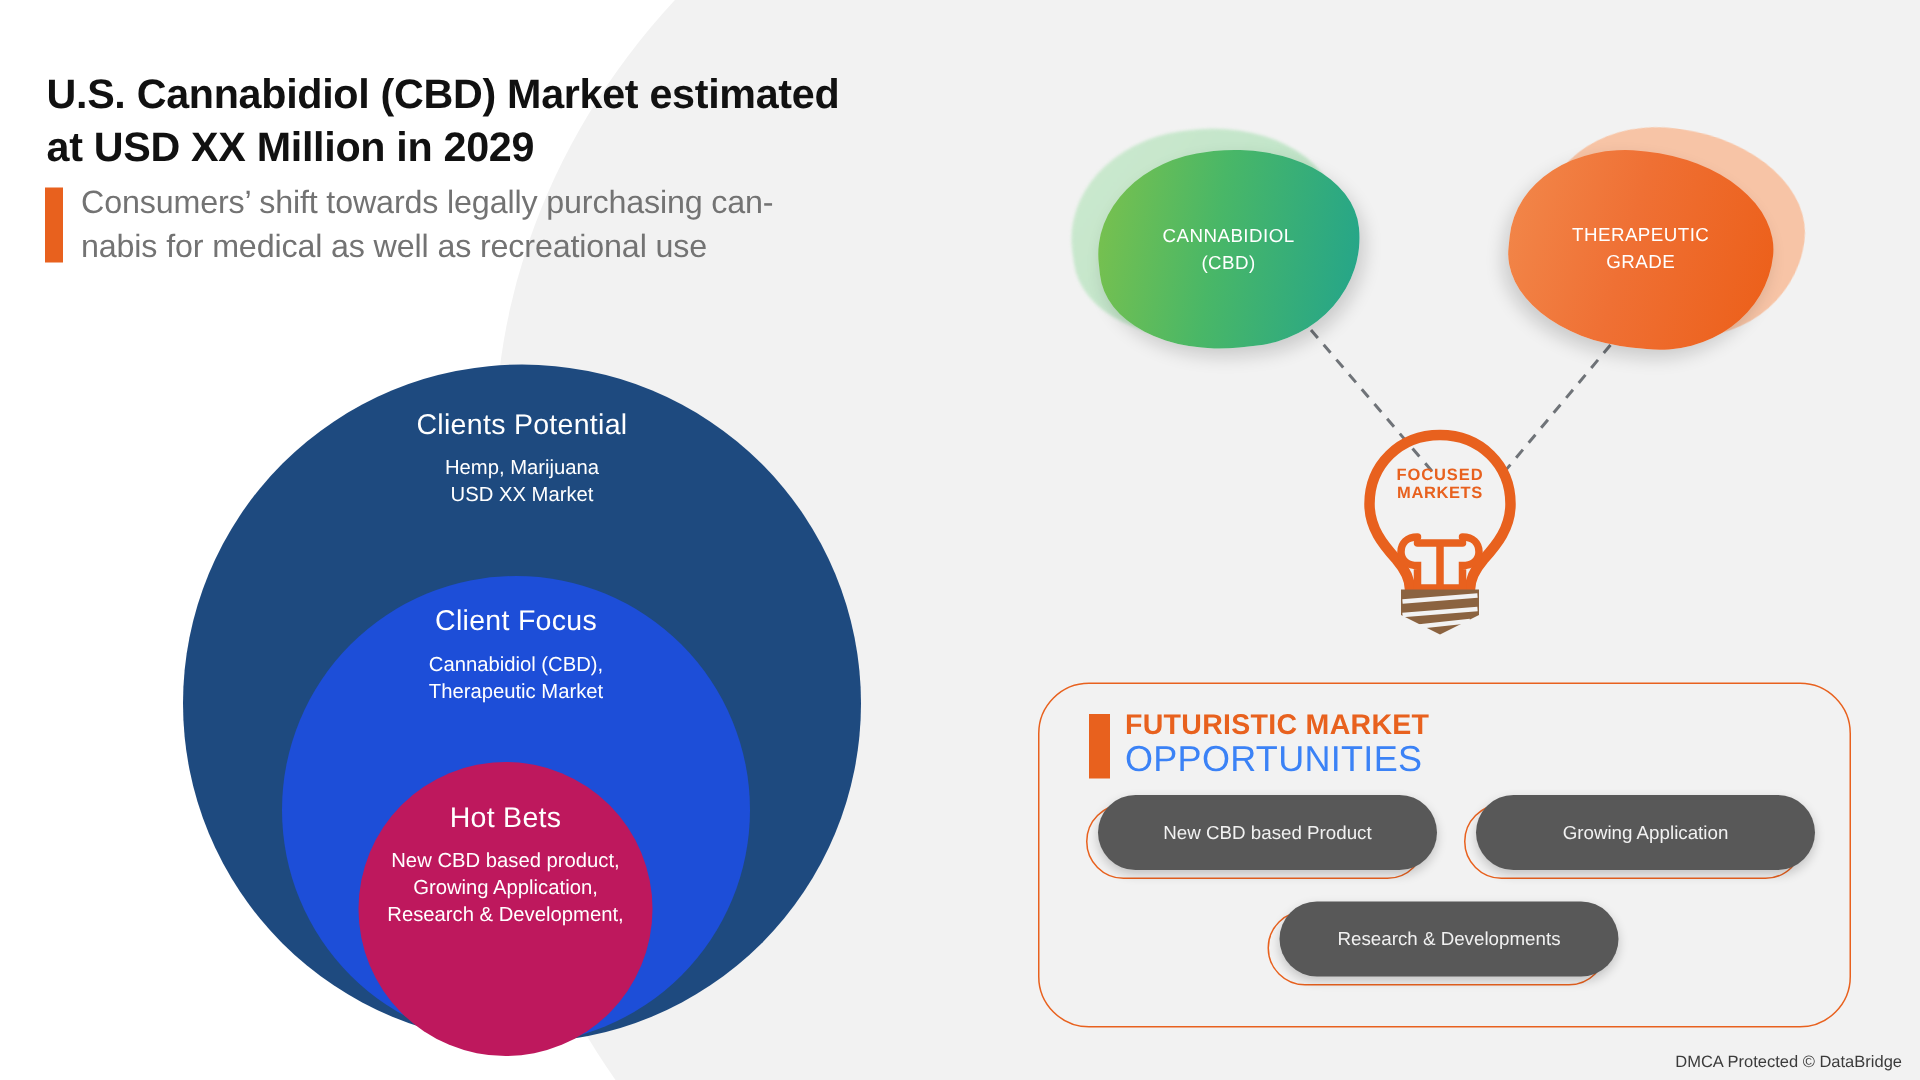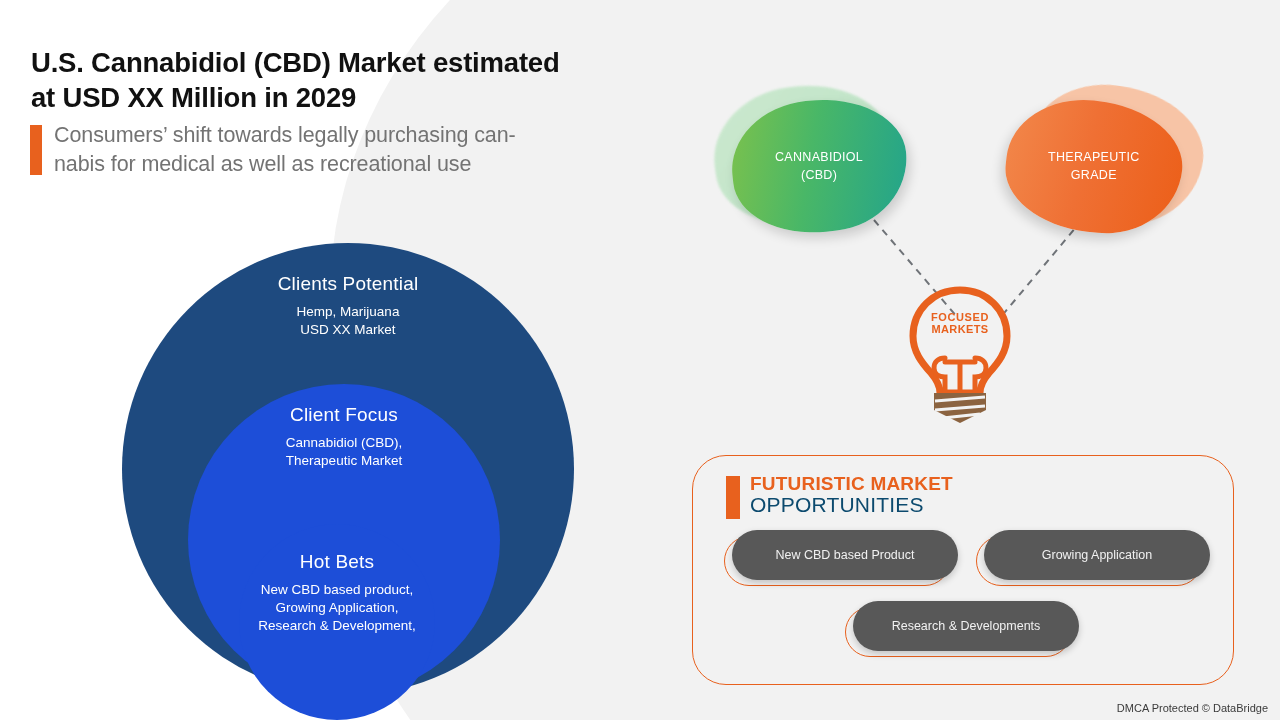--- a/index.html
+++ b/index.html
@@ -96,23 +96,23 @@
     box-sizing: border-box;
   }
   .ring-mid {
     left: 66px; top: 141px;
     width: 312px; height: 312px;
     background: #1d4ed8;
     padding-top: 20px;
     box-sizing: border-box;
   }
   .ring-inner {
-    left: 117px; top: 281px;
+    left: 117px; top: 265px;
     width: 196px; height: 196px;
-    background: #1d4ed8;
+    background: #be185d;
     padding-top: 27px;
     box-sizing: border-box;
   }
   .ring-title {
     font-size: 19px;
     font-weight: 400;
     letter-spacing: 0.2px;
     margin-bottom: 8px;
   }
   .ring-sub {
@@ -208,42 +208,42 @@
     position: absolute;
     left: 692px; top: 455px;
     width: 542px; height: 230px;
     border: 1.4px solid #e8611e;
     border-radius: 34px;
     box-sizing: border-box;
     z-index: 5;
   }
   .panel-title-row {
     display: flex;
-    align-items: flex-start;
+    align-items: center;
     position: absolute;
     left: 33px; top: 18px;
   }
   .panel-bar {
     width: 14px; height: 43px;
     background: #e8611e;
     margin-right: 10px;
     margin-top: 2px;
   }
   .panel-title-1 {
     display: block;
     color: #e8611e;
     font-size: 19px;
     font-weight: 700;
     line-height: 1.05;
     letter-spacing: .2px;
   }
   .panel-title-2 {
     display: block;
-    color: #0c4a6e;
-    font-size: 21px;
+    color: #3b82f6;
+    font-size: 24px;
     font-weight: 400;
     line-height: 1.05;
     letter-spacing: .2px;
   }
 
   .chip-wrap { position: absolute; }
   .chip-outline {
     position: absolute;
     left: -8px; top: 6px;
     width: 100%; height: 100%;

